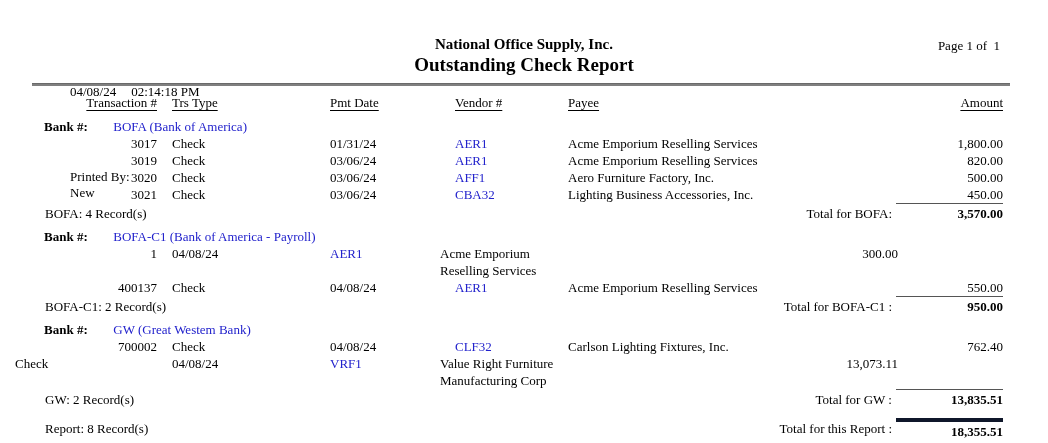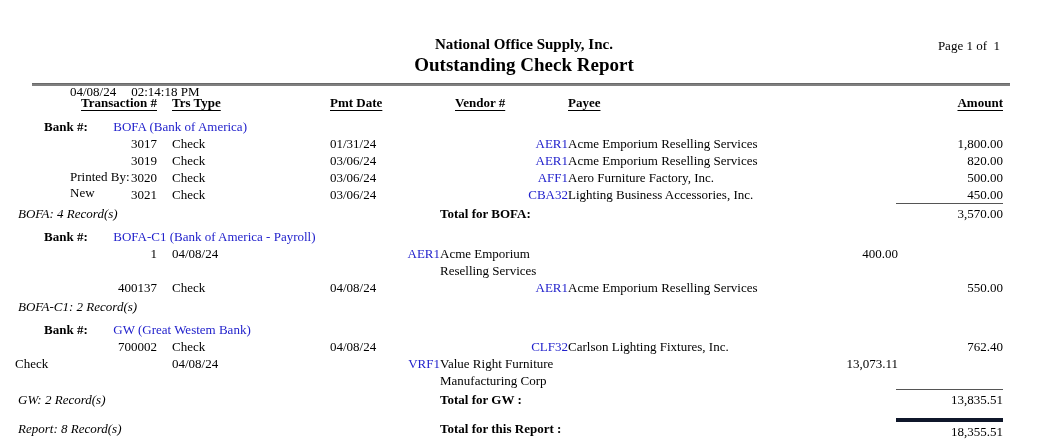--- a/index.html
+++ b/index.html
@@ -23,30 +23,30 @@
     background:#808080; border-top:1px solid #6a6a6a;
   }
   
   main { position:absolute; top:86px; left:0; width:1003px; padding-top:8px; }
   .grid { display:grid; grid-template-columns:157px 158px 125px 128px 330px 105px; line-height:17px; }
   .c1 { text-align:right; }
   .c2,.c3,.c4 { padding-left:15px; }
   .c2 { } 
   .c5 { }
   .c6 { text-align:right; }
-  .colhead { font-weight:bold; height:18px; margin-bottom:4px; }
+  .colhead { font-weight:normal; height:18px; margin-bottom:4px; }
   .colhead span > i { font-style:normal; text-decoration:underline; text-underline-offset:3px; }
-  .blue { color:#2222cc;text-align:right; }
+  .blue { color:#2222cc; }
   .bank-row { padding-left:44px; line-height:17px; margin-top:6px; }
   .bank-row:first-of-type { margin-top:8px; }
   .bank-label { font-weight:bold; display:inline-block; width:66px; }
   .total-row { display:grid; grid-template-columns:440px 1fr 107px; line-height:17px; margin-top:2px; margin-bottom:2px; }
-  .reccount { font-style:italic; padding-left:18px; }
-  .tlabel { font-weight:bold; padding-right:4px; }
-  .tamount { font-weight:normal; text-align:right; border-top:1px solid #555; padding-top:1px; margin-top:-2px; }
+  .reccount { padding-left:45px; }
+  .tlabel { font-weight:normal; text-align:right; padding-right:4px; }
+  .tamount { font-weight:bold; text-align:right; border-top:1px solid #555; padding-top:1px; margin-top:-2px; }
   .report-total { margin-top:12px; }
   .report-total .tamount { border-top:4px solid #0f172a; border-bottom:4px double #000; padding-bottom:12px; }
 </style>
 </head>
 <body>
 
 <div class="page">
 
   <header class="hdr">
     <div class="hdr-left">
@@ -122,32 +122,34 @@
 
     <div class="bank-row">
       <span class="bank-label">Bank #:</span>
       <span class="blue">BOFA-C1 (Bank of America - Payroll)</span>
     </div>
     <div class="grid">
       <span class="c1">1</span>
       <span class="c3">04/08/24</span>
       <span class="c4 blue">AER1</span>
       <span class="c5">Acme Emporium Reselling Services</span>
-      <span class="c6">400.00</span>
+      <span class="c6">300.00</span>
     </div>
     <div class="grid">
       <span class="c1">400137</span>
       <span class="c2">Check</span>
       <span class="c3">04/08/24</span>
       <span class="c4 blue">AER1</span>
       <span class="c5">Acme Emporium Reselling Services</span>
       <span class="c6">550.00</span>
     </div>
     <div class="total-row">
       <span class="reccount">BOFA-C1: 2 Record(s)</span>
+      <span class="tlabel">Total for BOFA-C1 :</span>
+      <span class="tamount">950.00</span>
     </div>
 
     <div class="bank-row">
       <span class="bank-label">Bank #:</span>
       <span class="blue">GW (Great Westem Bank)</span>
     </div>
     <div class="grid">
       <span class="c1">700002</span>
       <span class="c2">Check</span>
       <span class="c3">04/08/24</span>

